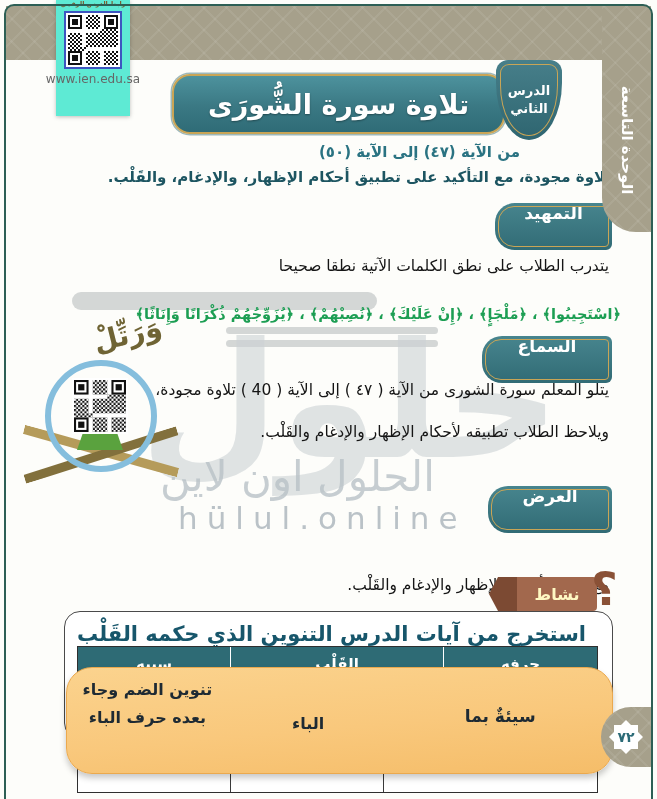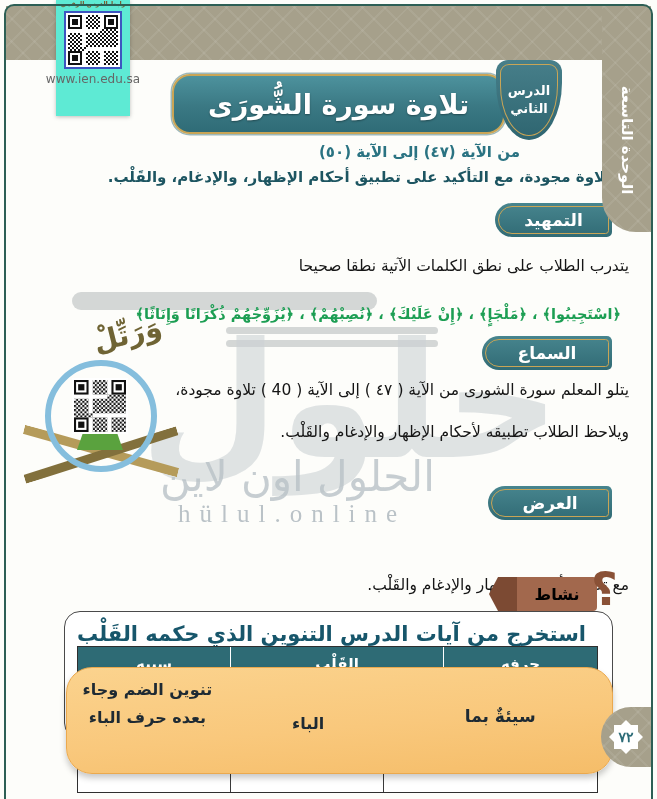--- a/index.html
+++ b/index.html
@@ -57,62 +57,62 @@
   }
   .lesson-badge:before { content:''; position:absolute; inset:4px;
     border:1.5px solid #c9a556; border-radius:9px 9px 50% 50% / 9px 9px 70% 70%; }
   .lesson-badge span { color:#fff; font-weight:bold; font-size:13px; line-height:1.2; }
   .subtitle { position:absolute; left:150px; top:143px; width:370px; 
     color:#2a7382; font-weight:bold; font-size:15px; z-index:3; direction:rtl; }
   .tagline { position:absolute; right:46px; left:40px; top:168px; text-align:right;
     color:#1d5561; font-weight:bold; font-size:15px; z-index:3; direction:rtl; }
   
   .banner {
-    position:absolute; right:45px; height:34px; z-index:3;
+    position:absolute; right:45px; height:47px; z-index:3;
     background:linear-gradient(180deg,#47858e,#316b75);
     border-radius:20px 6px 6px 20px;
-    display:flex; align-items:center; justify-content:center;
+    display:flex; align-items:flex-start; justify-content:center;
     color:#fff; font-weight:bold; font-size:17px;
   }
   .banner:before { content:''; position:absolute; inset:3px;
     border:1.5px solid #c9a556; border-radius:16px 4px 4px 16px; }
   .banner.tamheed { top:203px; width:117px; }
   .banner.samaa  { top:336px; width:130px; }
   .banner.ard    { top:486px; width:124px; }
   
-  .body-line { position:absolute; right:28px; left:30px; text-align:right; direction:rtl;
+  .body-line { position:absolute; right:48px; left:30px; text-align:right; direction:rtl;
     color:#151515; font-size:15.5px; z-index:3; }
   .quran-line { position:absolute; right:36px; left:20px; top:306px; text-align:right; direction:rtl;
     color:#1c9e53; font-weight:bold; font-size:14.5px; z-index:3; }
   
   .wm { position:absolute; z-index:1; pointer-events:none; }
   .wm-bar { background:#c6c9ca; border-radius:9px; opacity:.75; }
   .wm-big { left:140px; top:322px; font-size:160px; line-height:1; font-weight:bold;
     color:#ccd2d5; opacity:.6; direction:rtl; }
   .wm-line1 { left:160px; top:452px; font-size:42px; color:#b9c2c7; opacity:.8; direction:rtl; }
-  .wm-line2 { left:178px; top:500px; font-size:25px; letter-spacing:9px; color:#b3bcc2; opacity:.9;font-family:Liberation Serif, serif; }
+  .wm-line2 { left:178px; top:500px; font-size:31px; letter-spacing:9px; color:#b3bcc2; opacity:.9; }
   
   .logo { position:absolute; left:25px; top:316px; width:170px; height:175px; z-index:2; }
   .logo-callig { position:absolute; left:68px; top:2px; font-size:28px; font-weight:bold;
     color:#6f6434; transform:rotate(-14deg); direction:rtl; }
   .logo-circle { position:absolute; left:20px; top:44px; width:112px; height:112px;
     border:6px solid #85bedd; border-radius:50%; }
   .logo-qr { position:absolute; left:47px; top:62px; width:56px; height:56px; background:#fff; padding:2px; }
   .logo-trap { position:absolute; left:52px; top:118px; width:46px; height:16px; background:#5aa23e;
     clip-path:polygon(12% 0,88% 0,100% 100%,0 100%); }
   .logo-x1 { position:absolute; left:-4px; top:128px; width:160px; height:14px; background:#b59b5a;
     transform:rotate(14deg); clip-path:polygon(0 0,100% 35%,100% 100%,0 65%); }
   .logo-x2 { position:absolute; left:-4px; top:132px; width:160px; height:14px; background:#82703c;
     transform:rotate(-16deg); clip-path:polygon(0 35%,100% 0,100% 65%,0 100%); }
   
   .nashat-arrow { position:absolute; left:489px; top:577px; width:30px; height:34px; z-index:4;
     background:#7c4a33; clip-path:polygon(100% 0,100% 100%,30% 100%,0 50%,30% 0); }
   .nashat-main { position:absolute; left:517px; top:577px; width:80px; height:34px; z-index:4;
     background:#a2684d; display:flex; align-items:center; justify-content:center;
-    color:#000000; font-weight:bold; font-size:16px; border-radius:0 4px 4px 0; }
+    color:#fef9c3; font-weight:bold; font-size:16px; border-radius:0 4px 4px 0; }
   .nashat-q { position:absolute; left:591px; top:566px; z-index:4; color:#8a5136;
     font-size:46px; font-weight:bold; line-height:1; }
   
   .activity-box { position:absolute; left:64px; top:611px; width:549px; height:128px; z-index:2;
     background:#fff; border:1.5px solid #4a4a4a; border-radius:16px; }
   .activity-prompt { padding:10px 26px 0 10px; text-align:right; direction:rtl;
     color:#17566b; font-weight:bold; font-size:21px; }
   .qtable { position:absolute; left:77px; top:646px; width:521px; height:147px; z-index:3;
     border:1.6px solid #2f2f2f; display:flex; flex-direction:column; direction:rtl; background:#fff; }
   .qtable .hrow { height:33px; background:#2e6b75; display:flex; }
@@ -131,21 +131,21 @@
   .acell.qalb { width:41%; padding-top:38px; font-size:17px; }
   .acell.harf { width:29.5%; padding-top:46px; }
   .acell.sabab { width:29.5%; padding-top:8px; line-height:1.75; padding-left:8px; padding-right:8px; }
   
   .pagenum { position:absolute; right:5px; top:707px; width:51px; height:60px; z-index:8;
     border-radius:30px 0 0 30px; }
   .star { position:absolute; left:9px; top:14px; width:32px; height:32px; }
   .star i { position:absolute; inset:4px; background:#fff; display:block; }
   .star i.r45 { transform:rotate(45deg); }
   .star span { position:absolute; inset:0; display:flex; align-items:center; justify-content:center;
-    color:#2c6b77; font-weight:bold; font-size:14px; z-index:2;font-family:Liberation Serif, serif; }
+    color:#2c6b77; font-weight:bold; font-size:14px; z-index:2; }
 </style>
 </head>
 <body>
 
 <div class="page">
 
   <svg width="0" height="0" style="position:absolute">
     <defs>
       <pattern id="qp" width="2" height="2" patternUnits="userSpaceOnUse">
         <rect width="1" height="1" fill="#111"></rect>

